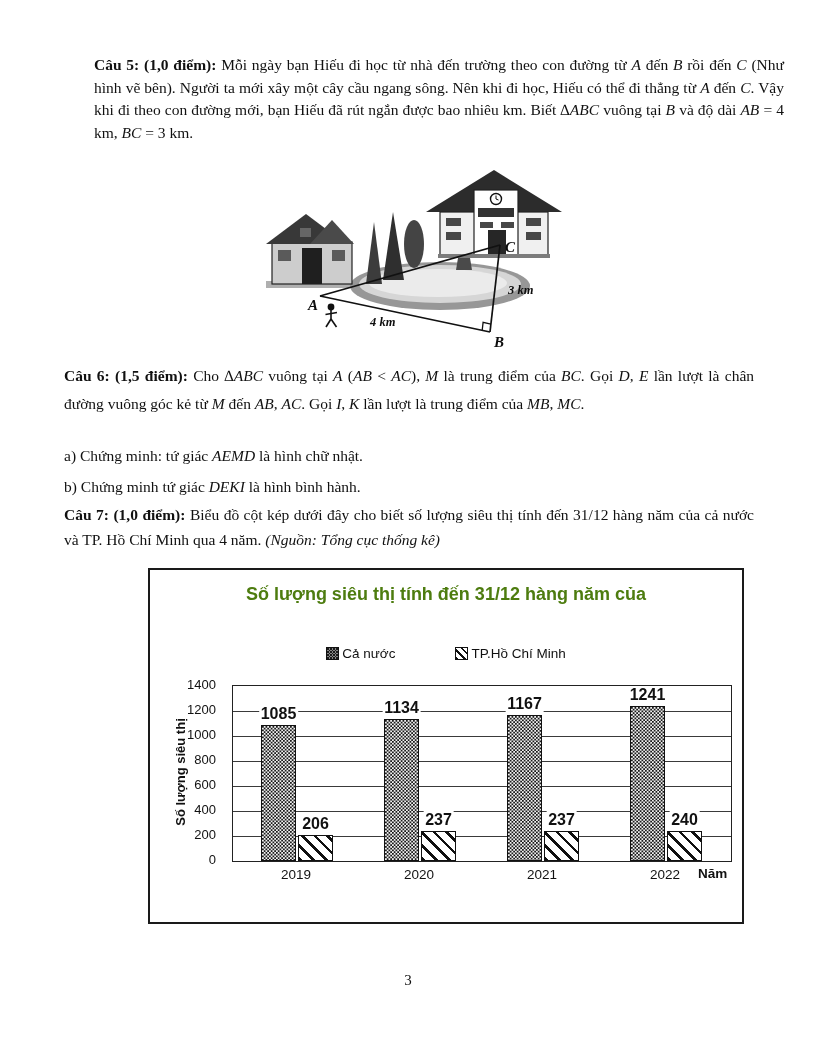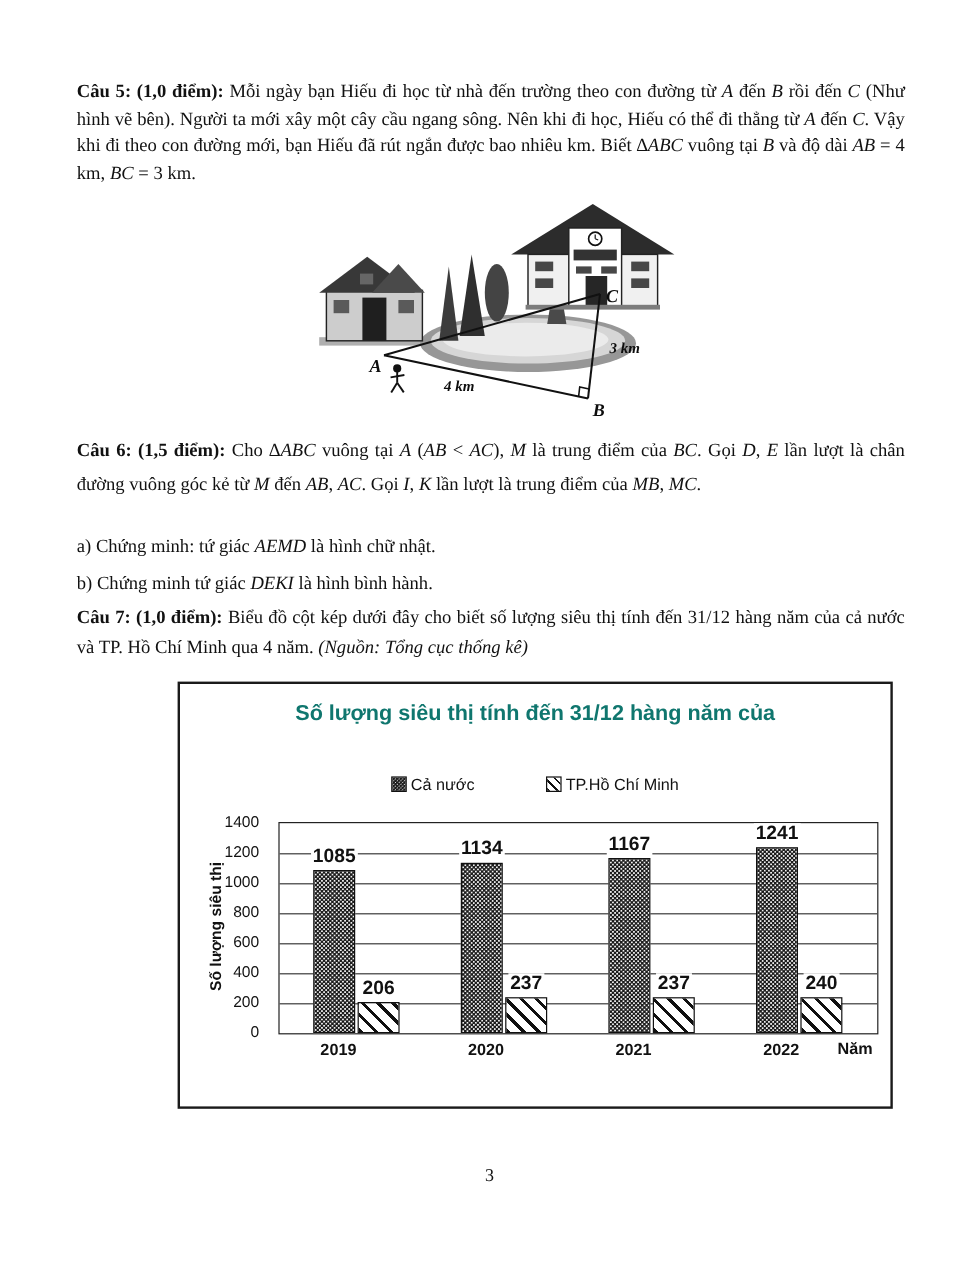--- a/index.html
+++ b/index.html
@@ -2,50 +2,50 @@
 <html><head>
 <meta charset="utf-8">
 <style>
   html,body{margin:0;padding:0;}
   body{
     width:816px;height:1056px;background:#ffffff;position:relative;overflow:hidden;
     font-family:"Liberation Serif", serif;color:#111;
   }
   .para{position:absolute;left:64px;width:690px;text-align:justify;font-size:15.5px;}
   .para b{font-weight:bold;}
-  #cau5{top:66px;line-height:22.5px;}
+  #cau5{top:54px;line-height:22.5px;margin-left:30px;}
   #cau6{top:362px;line-height:28px;}
   #cau6a{top:447px;text-align:left;}
   #cau6b{top:478px;text-align:left;}
   #cau7{top:502px;line-height:25px;}
   #figure5{position:absolute;left:258px;top:166px;}
   #page-num{position:absolute;left:0;top:972px;width:816px;text-align:center;font-size:15px;}
 
   
   #chart-box{
     position:absolute;left:148px;top:568px;width:592px;height:352px;
     border:2px solid #1a1a1a;background:#fff;
     font-family:"Liberation Sans", sans-serif;
   }
-  #chart-title{margin-top:11px;text-align:center;font-weight:bold;font-size:18px;line-height:26px;color:#0f766e;}
+  #chart-title{margin-top:11px;text-align:center;font-weight:bold;font-size:18px;line-height:26px;color:#4d7c0f;}
   #chart-legend{position:absolute;left:0;top:76px;width:592px;display:flex;justify-content:center;gap:60px;}
   .legend-item{display:flex;align-items:center;gap:3px;font-size:13.5px;}
   .swatch{width:11px;height:11px;display:inline-block;}
   #y-axis-title{
     position:absolute;left:30px;top:202px;transform:translate(-50%,-50%) rotate(-90deg);
     font-weight:bold;font-size:13px;white-space:nowrap;
   }
   #plot-area{
     position:absolute;left:82px;top:115px;width:498px;height:175px;
     border:1.4px solid #222;box-sizing:content-box;
   }
   .gridline{position:absolute;left:0;right:0;height:1px;background:#3a3a3a;}
   #y-axis-ticks{position:absolute;left:0;top:115px;width:74px;height:175px;}
   .ytick{position:absolute;right:8px;font-size:13px;}
-  #x-axis{position:absolute;left:68px;top:297px;width:498px;height:20px;font-weight:bold;}
+  #x-axis{position:absolute;left:82px;top:297px;width:498px;height:20px;}
   .xtick{position:absolute;top:0;transform:translateX(-50%);font-size:13.5px;}
   #x-axis-title{position:absolute;left:548px;top:296px;font-size:13.5px;font-weight:bold;}
   .bar{position:absolute;bottom:0;box-sizing:border-box;}
   .bar-dots{
     background-color:#f0f0f0;
     background-image:
       radial-gradient(circle at 1px 1px, #1b1b1b 1.05px, transparent 1.2px),
       radial-gradient(circle at 1px 1px, #1b1b1b 1.05px, transparent 1.2px);
     background-size:3.5px 3.5px, 3.5px 3.5px;
     background-position:0 0, 1.75px 1.75px;

